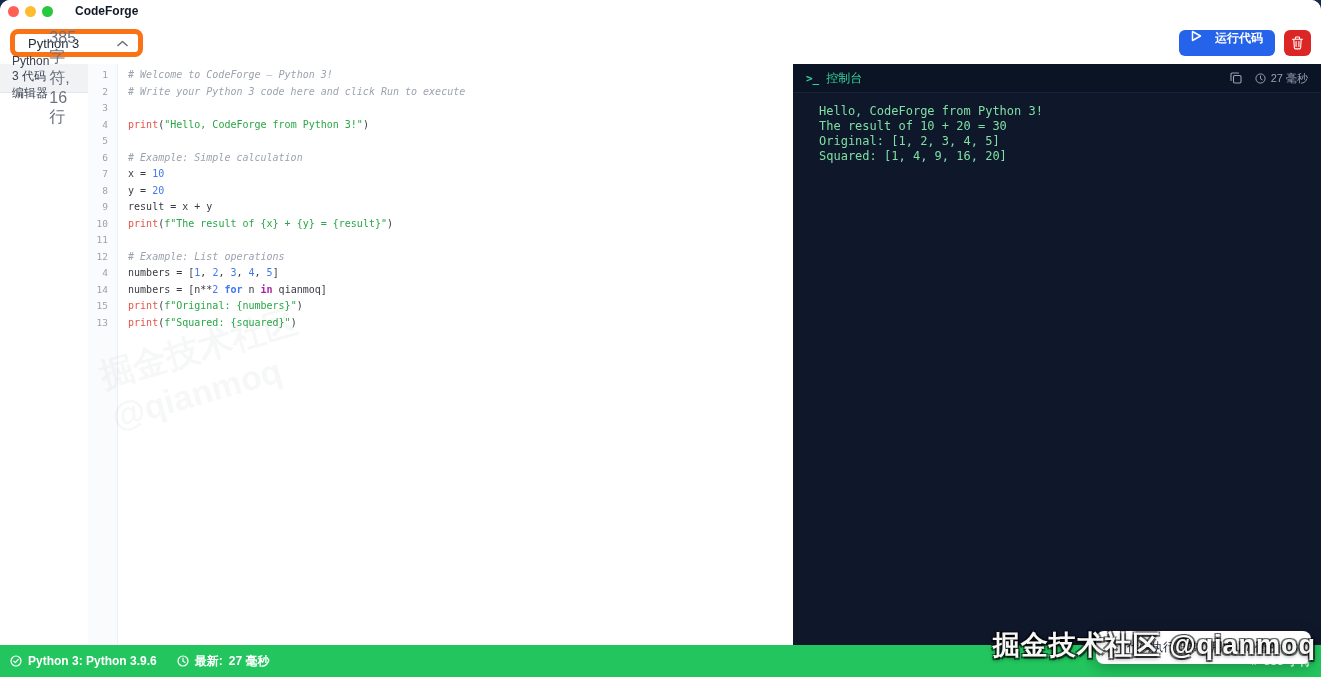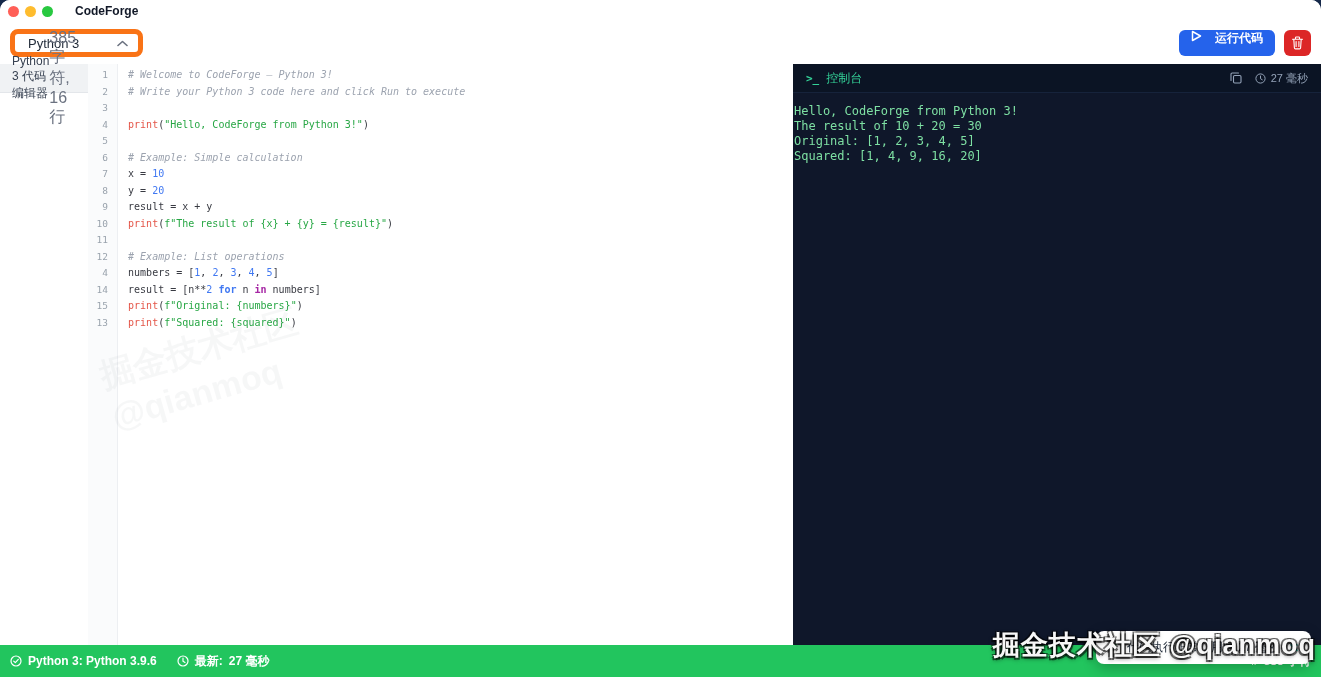--- a/index.html
+++ b/index.html
@@ -40,21 +40,21 @@
   .tok-f{color:var(--syn-f);margin-top:18px;} .tok-kb{color:var(--syn-kb);font-weight:bold;margin-top:32px;} .tok-kp{color:var(--syn-kp);font-weight:bold;margin-top:28px;}
   .ghost{position:absolute;left:14px;top:258px;width:235px;font-size:34px;font-weight:bold;color:#4b5563;opacity:0.045;transform:rotate(-16deg);line-height:1.25;pointer-events:none;}
   
   .console-header{height:29px;flex:0 0 29px;background:var(--console-header-bg);display:flex;align-items:center;justify-content:space-between;padding:0 13px;border-bottom:1px solid #16233b;}
   .console-header .lt{display:flex;align-items:center;gap:7px;}
   .prompt{font-family:"DejaVu Sans Mono","Liberation Mono",monospace;font-size:11px;font-weight:bold;color:var(--console-accent);}
   .console-title{font-size:12px;font-weight:normal;color:var(--console-accent);}
   .console-header .rt{display:flex;align-items:center;gap:13px;}
   .icon-btn{background:none;border:none;cursor:pointer;display:flex;align-items:center;padding:0;}
   .time-chip{display:flex;align-items:center;gap:5px;font-size:11px;color:#94a3b8;}
-  .console-body{flex:1 1 auto;padding:11px 1px;overflow:hidden;}
+  .console-body{flex:1 1 auto;padding:11px 26px;overflow:hidden;}
   .console-line{font-family:"DejaVu Sans Mono","Liberation Mono",monospace;font-size:12px;line-height:15px;color:var(--console-text);white-space:pre;}
   
   .statusbar{height:20px;flex:0 0 20px;background:var(--status-green);display:flex;align-items:center;justify-content:space-between;padding:16px 10px;color:#fff;}
   .statusbar .lt,.statusbar .rt{display:flex;align-items:center;gap:20px;}
   .status-item{display:flex;align-items:center;gap:6px;font-size:12px;font-weight:600;}
   .status-item .bold{font-weight:bold;}
   .hash{font-weight:bold;font-size:11px;}
   
   .toast{position:absolute;right:10px;bottom:13px;height:33px;background:#fff;border-radius:8px;box-shadow:0 4px 14px rgba(0,0,0,.25);display:flex;align-items:center;gap:8px;padding:0 12px;z-index:40;}
   .toast .msg{font-size:12px;color:#1f2937;white-space:nowrap;}
@@ -140,21 +140,21 @@
             <div class="code-line"><span class="tok-f">print</span><span class="tok-p">(</span><span class="tok-s">"Hello, CodeForge from Python 3!"</span><span class="tok-p">)</span></div>
             <div class="code-line"></div>
             <div class="code-line"><span class="tok-c"># Example: Simple calculation</span></div>
             <div class="code-line"><span class="tok-p">x = </span><span class="tok-n">10</span></div>
             <div class="code-line"><span class="tok-p">y = </span><span class="tok-n">20</span></div>
             <div class="code-line"><span class="tok-p">result = x + y</span></div>
             <div class="code-line"><span class="tok-f">print</span><span class="tok-p">(</span><span class="tok-s">f"The result of {x} + {y} = {result}"</span><span class="tok-p">)</span></div>
             <div class="code-line"></div>
             <div class="code-line"><span class="tok-c"># Example: List operations</span></div>
             <div class="code-line"><span class="tok-p">numbers = [</span><span class="tok-n">1</span><span class="tok-p">, </span><span class="tok-n">2</span><span class="tok-p">, </span><span class="tok-n">3</span><span class="tok-p">, </span><span class="tok-n">4</span><span class="tok-p">, </span><span class="tok-n">5</span><span class="tok-p">]</span></div>
-            <div class="code-line"><span class="tok-p">result = [n**</span><span class="tok-n">2</span><span class="tok-p"> </span><span class="tok-kb">for</span><span class="tok-p"> n </span><span class="tok-kp">in</span><span class="tok-p"> numbers]</span></div>
+            <div class="code-line"><span class="tok-p">numbers = [n**</span><span class="tok-n">2</span><span class="tok-p"> </span><span class="tok-kb">for</span><span class="tok-p"> n </span><span class="tok-kp">in</span><span class="tok-p"> qianmoq]</span></div>
             <div class="code-line"><span class="tok-f">print</span><span class="tok-p">(</span><span class="tok-s">f"Original: {numbers}"</span><span class="tok-p">)</span></div>
             <div class="code-line"><span class="tok-f">print</span><span class="tok-p">(</span><span class="tok-s">f"Squared: {squared}"</span><span class="tok-p">)</span></div>
           </div>
         <div class="ghost">掘金技术社区 @qianmoq</div>
       </div>
     </div>
 
     <div class="right-pane">
       <div class="console-header">
         <div class="lt">

